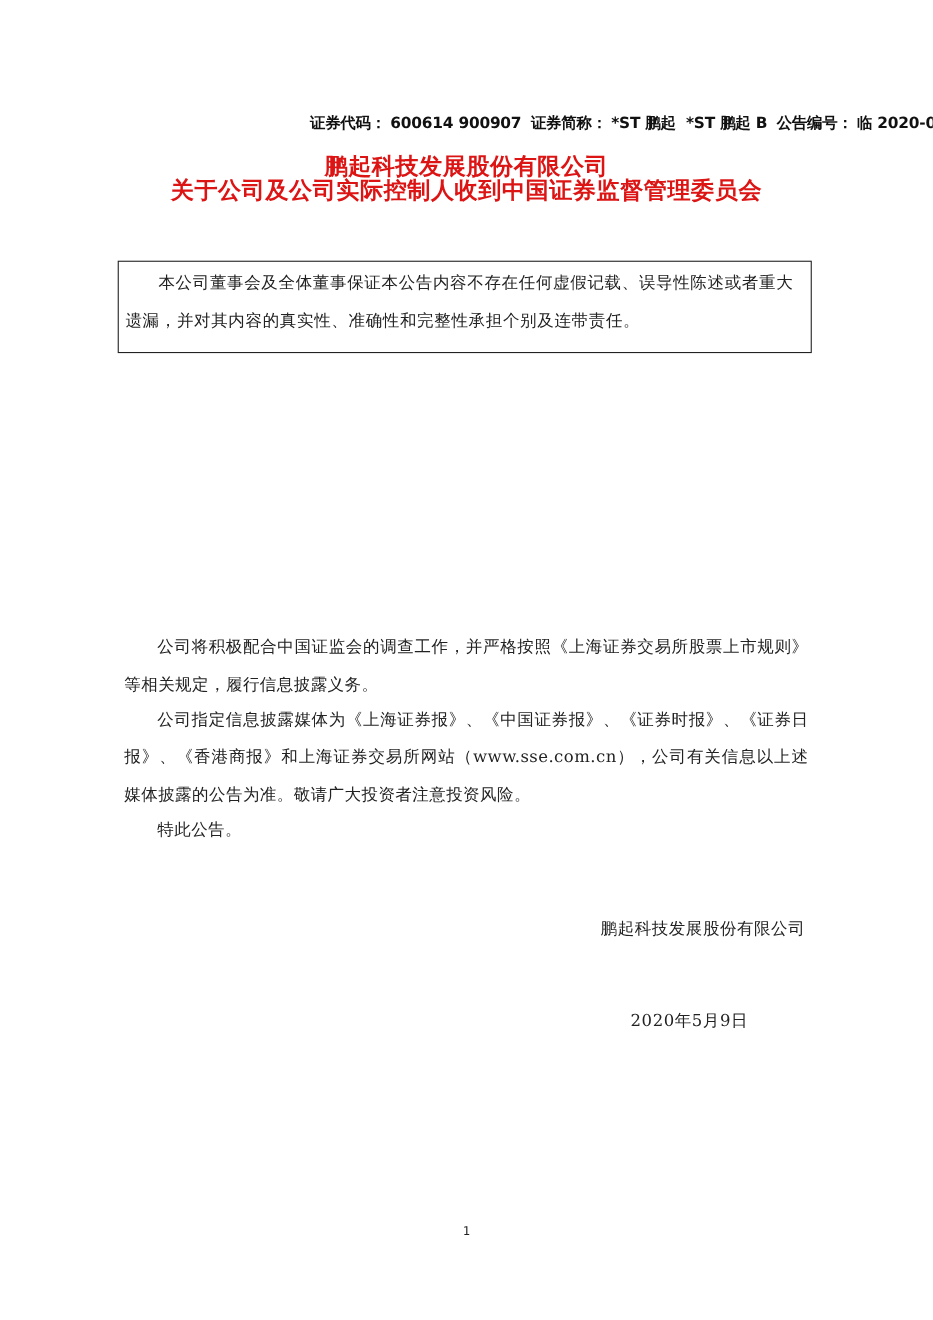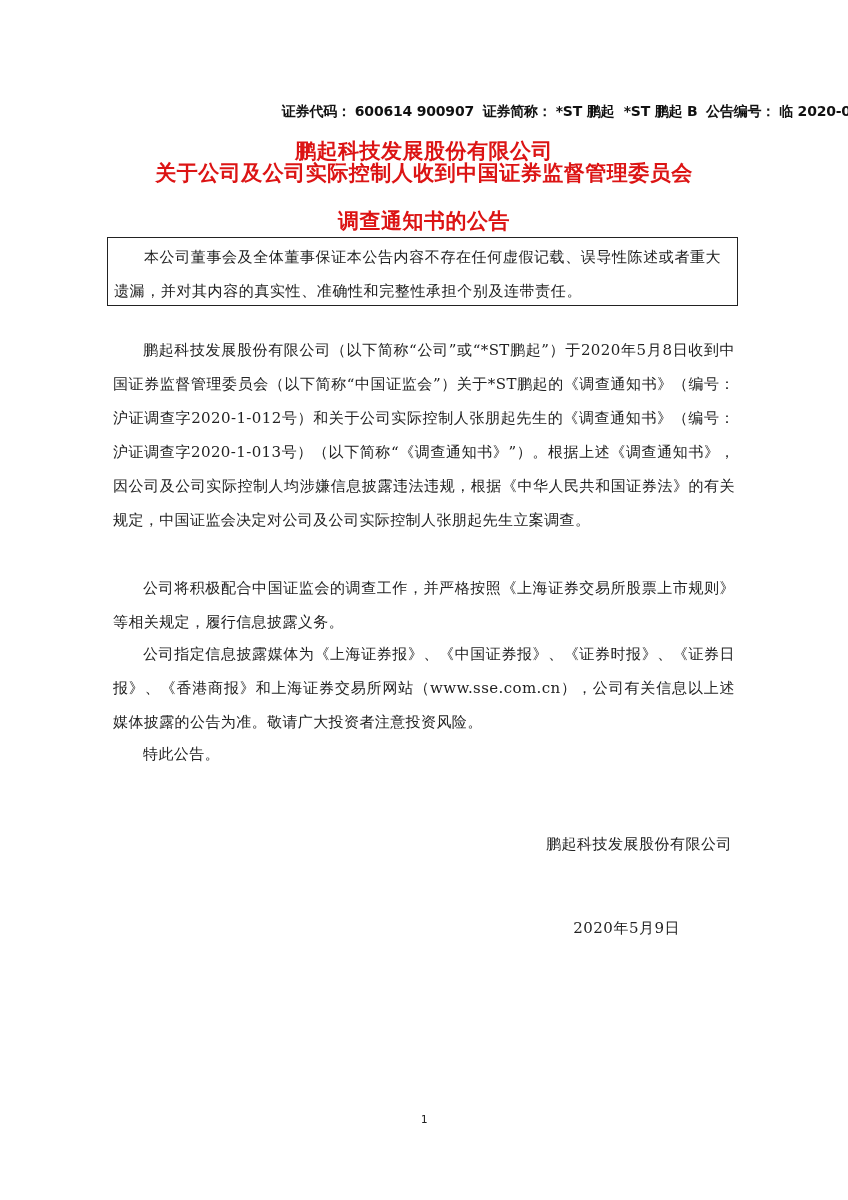--- a/index.html
+++ b/index.html
@@ -9,21 +9,21 @@
   .header-line { position: absolute; top: 103px; left: 0; width: 848px; text-align: right;
                  font-family: "DejaVu Sans", "Liberation Sans", sans-serif; font-weight: bold;
                  font-size: 14px; letter-spacing: -0.2px; color: #111; white-space: nowrap; padding-left: 24px; }
   .header-line span { margin: 0 2px; }
   .title { position: absolute; left: 0; width: 848px; text-align: center; color: #dc1414;
            font-family: "DejaVu Sans", "Liberation Sans", sans-serif; font-weight: bold;
            font-size: 21px; white-space: nowrap; letter-spacing: 0.5px; }
   .t1 { top: 137px; }
   .t2 { top: 159px; }
   .t3 { top: 207px; }
-  .notice-box { position: absolute; left: 107px; top: 237px; width: 631px; height: 69px;
+  .notice-box { position: absolute; left: 107px; top: 237px; width: 631px; height: 84px;
                 border: 1.3px solid #222; box-sizing: border-box; }
   .notice-text { position: absolute; left: 6px; top: 2px; width: 620px; font-size: 15px;
                  line-height: 34px; text-indent: 30px; color: #222; letter-spacing: 0.6px; }
   .body-text { position: absolute; left: 113px; width: 622px; font-size: 15px; line-height: 34px;
                color: #222; text-indent: 30px; text-align: justify; letter-spacing: 0.4px; }
   .p1 { top: 333px; }
   .p2 { top: 571px; }
   .p3 { top: 637px; }
   .p4 { top: 737px; }
   .signature { position: absolute; left: 500px; width: 232px; text-align: right; font-size: 15px;
@@ -39,27 +39,25 @@
 <div class="page">
 
   <div class="header-line">
     <span>证券代码：</span><span>600614 900907</span>
     <span>证券简称：</span><span style="white-space:pre">*ST 鹏起  *ST 鹏起 B</span>
     <span>公告编号：</span><span>临 2020-045</span>
   </div>
 
   <div class="title t1">鹏起科技发展股份有限公司</div>
   <div class="title t2">关于公司及公司实际控制人收到中国证券监督管理委员会</div>
-  <div class="title t3">调查通知书的公告</div>
 
   <div class="notice-box">
     <div class="notice-text">本公司董事会及全体董事保证本公告内容不存在任何虚假记载、误导性陈述或者重大遗漏，并对其内容的真实性、准确性和完整性承担个别及连带责任。</div>
   </div>
 
-  <div class="body-text p1">鹏起科技发展股份有限公司（以下简称“公司”或“*ST鹏起”）于2020年5月8日收到中国证券监督管理委员会（以下简称“中国证监会”）关于*ST鹏起的《调查通知书》（编号：沪证调查字2020-1-012号）和关于公司实际控制人张朋起先生的《调查通知书》（编号：沪证调查字2020-1-013号）（以下简称“《调查通知书》”）。根据上述《调查通知书》，因公司及公司实际控制人均涉嫌信息披露违法违规，根据《中华人民共和国证券法》的有关规定，中国证监会决定对公司及公司实际控制人张朋起先生立案调查。</div>
   <div class="body-text p2">公司将积极配合中国证监会的调查工作，并严格按照《上海证券交易所股票上市规则》等相关规定，履行信息披露义务。</div>
   <div class="body-text p4">特此公告。</div>
   <div class="body-text p3">公司指定信息披露媒体为《上海证券报》、《中国证券报》、《证券时报》、《证券日报》、《香港商报》和上海证券交易所网站（www.sse.com.cn），公司有关信息以上述媒体披露的公告为准。敬请广大投资者注意投资风险。</div>
 
   <div class="signature sig-company">鹏起科技发展股份有限公司</div>
   <div class="signature sig-date">2020年5月9日</div>
 
   <div class="page-number">1</div>
 </div>
 

